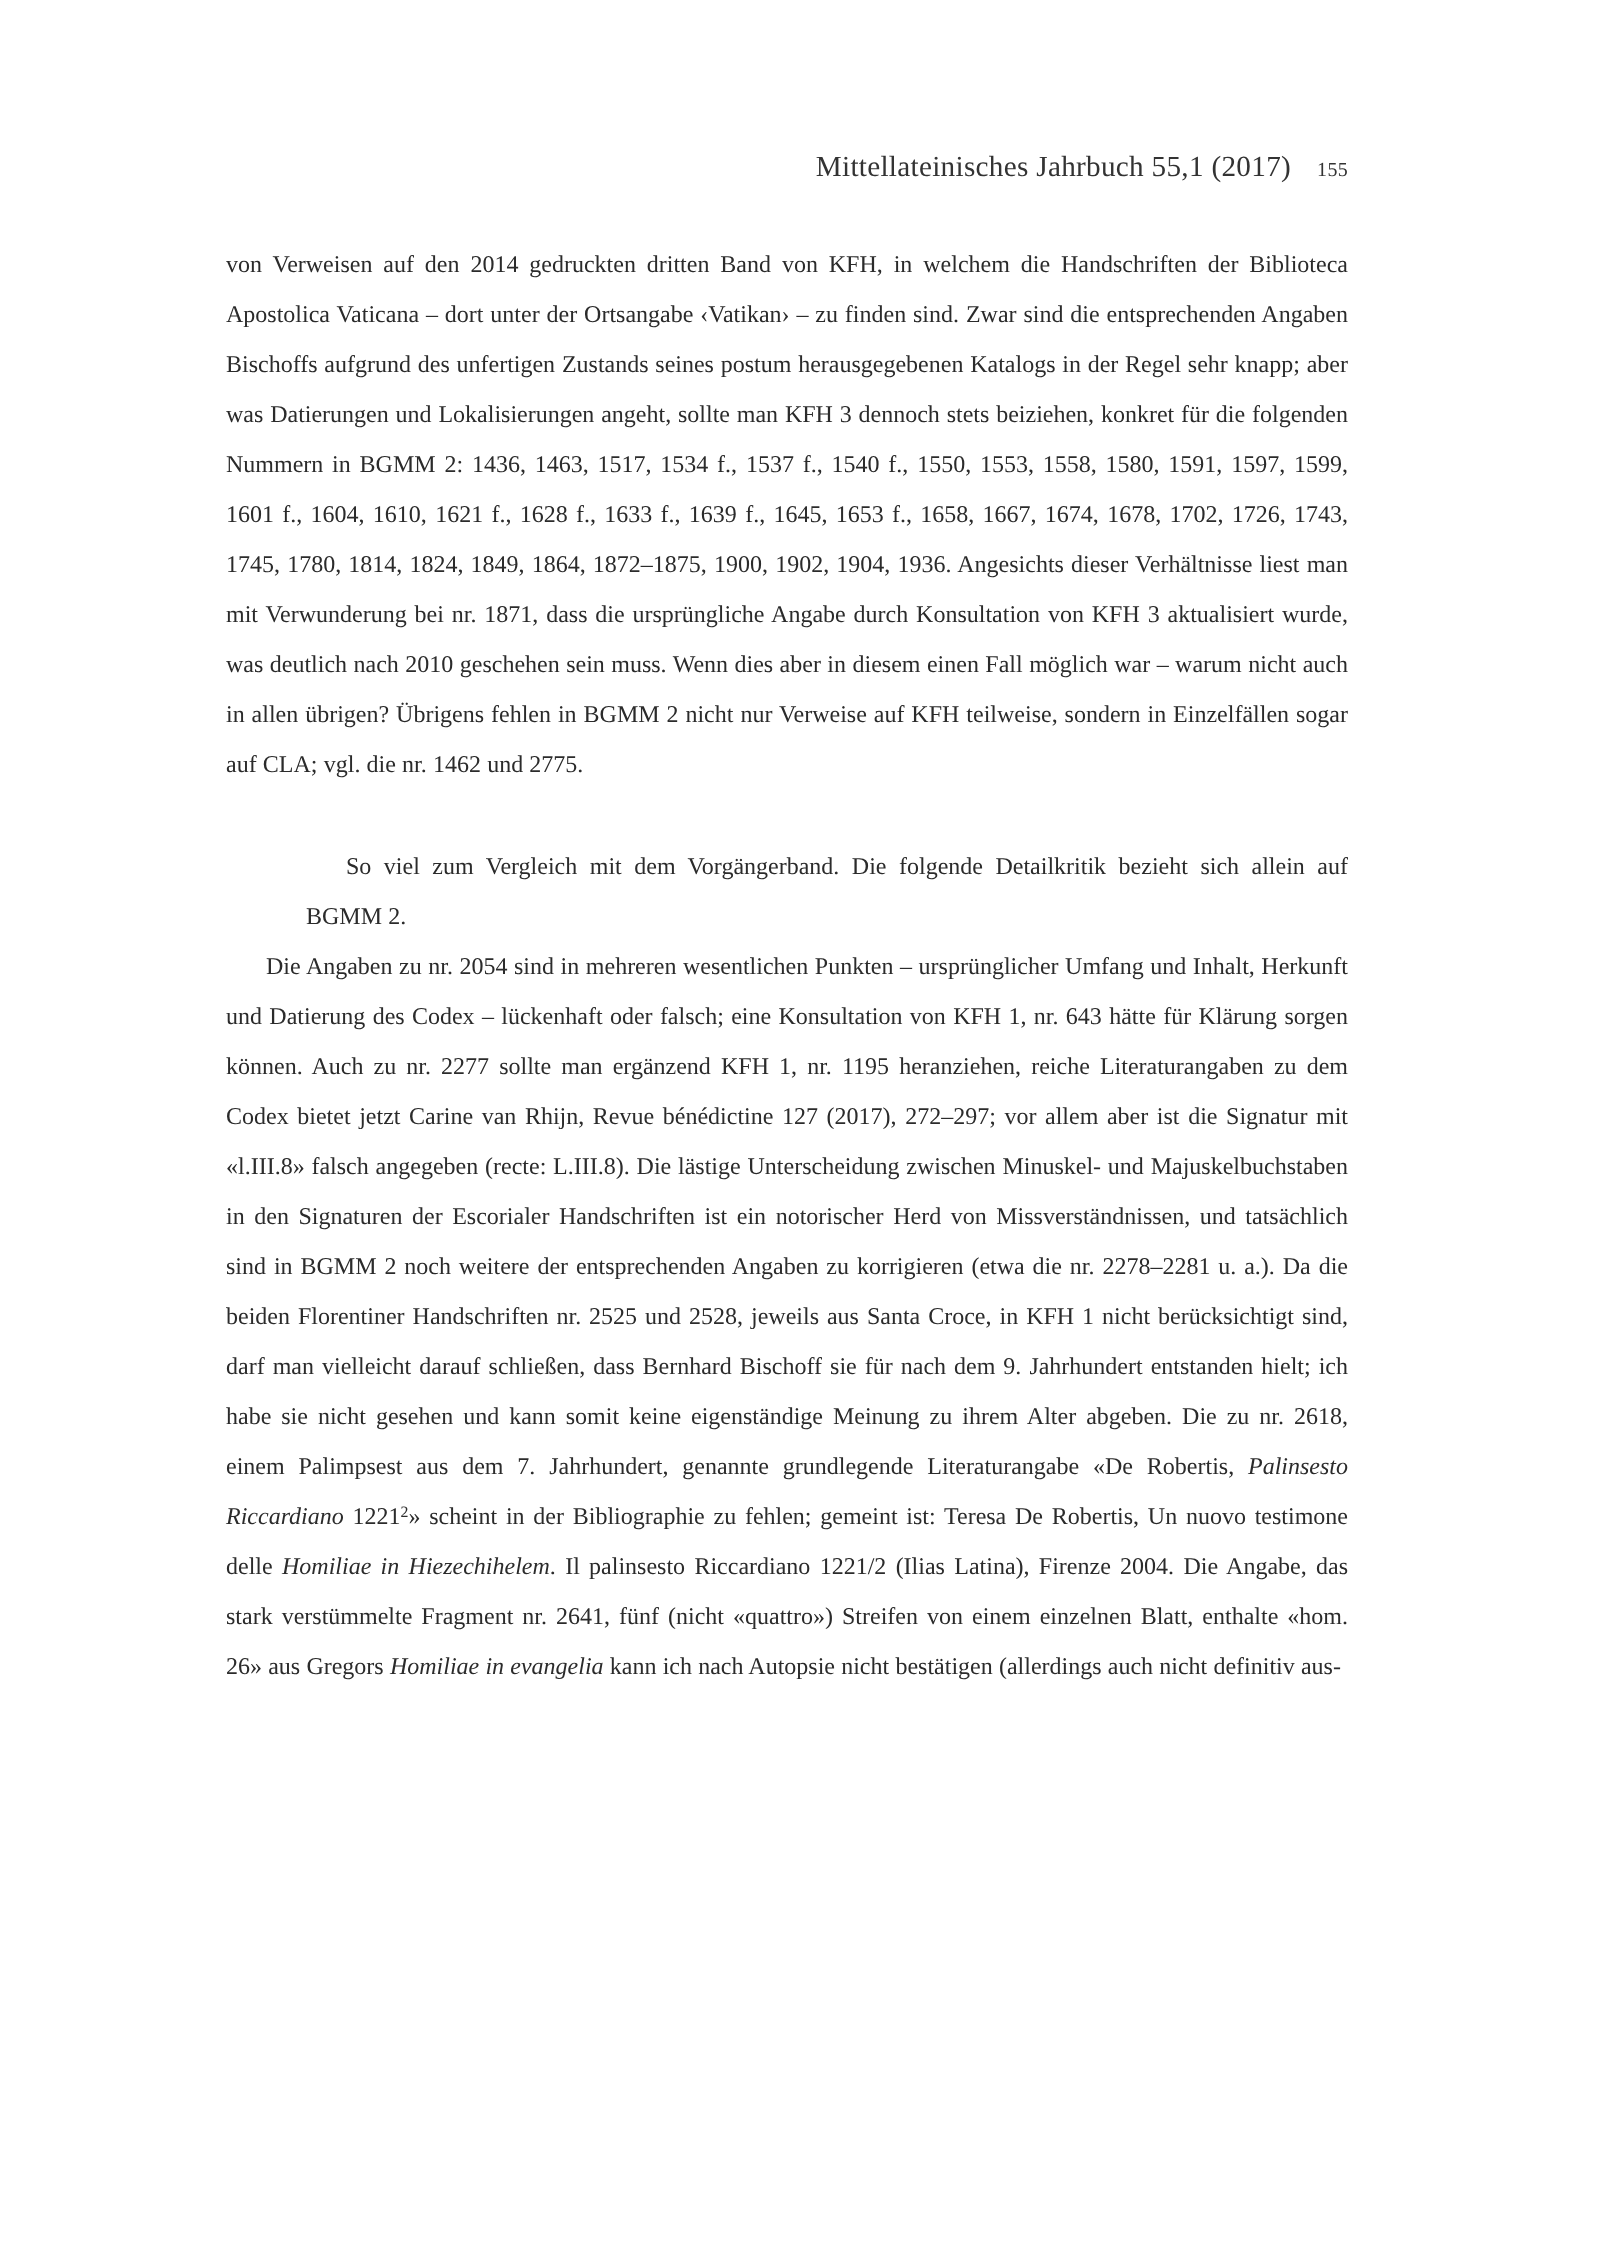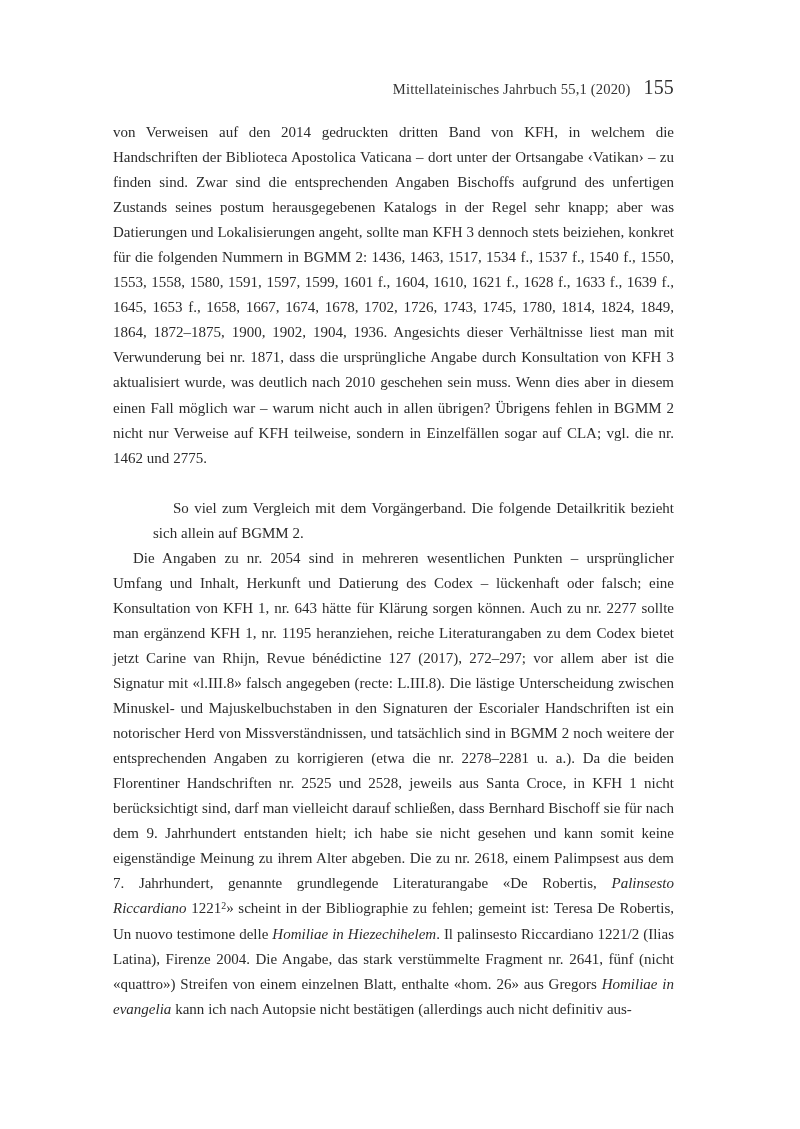--- a/index.html
+++ b/index.html
@@ -26,31 +26,31 @@
     letter-spacing: 0.15px;
     color: #333333;
     white-space: nowrap;
   }
   .running-head .journal {
     display: inline;
   }
   .running-head .folio {
     display: inline;
     margin-left: 13px;
-    font-size: 20px;
+    font-size: 10px;
   }
   .textblock {
     position: absolute;
     top: 120px;
     left: 113px;
     width: 561px;
   }
   p.body-par {
     margin: 0;
-    font-size: 15px;
+    font-size: 12px;
     line-height: 25.05px;
     text-align: justify;
     text-align-last: left;
     hyphens: none;
     word-spacing: 0.1px;
   }
   p.indent {
     text-indent: 20px;
   }
   p.gap {
@@ -64,21 +64,21 @@
     vertical-align: 0.42em;
     line-height: 0;
   }
 </style>
 </head>
 <body>
 
 <div class="page">
 
   <div class="running-head">
-    <span class="journal">Mittellateinisches Jahrbuch 55,1 (2020)</span><span class="folio">155</span>
+    <span class="journal">Mittellateinisches Jahrbuch 55,1 (2017)</span><span class="folio">155</span>
   </div>
 
   <div class="textblock">
 
     <p class="body-par">von Verweisen auf den 2014 gedruckten dritten Band von KFH, in welchem die Handschriften der Biblioteca Apostolica Vaticana – dort unter der Ortsangabe ‹Vatikan› – zu finden sind. Zwar sind die entsprechenden Angaben Bischoffs aufgrund des unfertigen Zustands seines postum herausgegebenen Katalogs in der Regel sehr knapp; aber was Datierungen und Lokalisierungen angeht, sollte man KFH 3 dennoch stets beiziehen, konkret für die folgenden Nummern in BGMM 2: 1436, 1463, 1517, 1534 f., 1537 f., 1540 f., 1550, 1553, 1558, 1580, 1591, 1597, 1599, 1601 f., 1604, 1610, 1621 f., 1628 f., 1633 f., 1639 f., 1645, 1653 f., 1658, 1667, 1674, 1678, 1702, 1726, 1743, 1745, 1780, 1814, 1824, 1849, 1864, 1872–1875, 1900, 1902, 1904, 1936. Angesichts dieser Verhältnisse liest man mit Verwunderung bei nr. 1871, dass die ursprüngliche Angabe durch Konsultation von KFH 3 aktualisiert wurde, was deutlich nach 2010 geschehen sein muss. Wenn dies aber in diesem einen Fall möglich war – warum nicht auch in allen übrigen? Übrigens fehlen in BGMM 2 nicht nur Verweise auf KFH teilweise, sondern in Einzelfällen sogar auf CLA; vgl. die nr. 1462 und 2775.</p>
 
     <p class="body-par indent gap">So viel zum Vergleich mit dem Vorgängerband. Die folgende Detailkritik bezieht sich allein auf BGMM 2.</p>
 
     <p class="body-par indent"><span>Die Angaben zu nr. 2054 sind in mehreren wesentlichen Punkten – ursprünglicher Umfang und Inhalt, Herkunft und Datierung des Codex – lückenhaft oder falsch; eine Konsultation von KFH 1, nr. 643 hätte für Klärung sorgen können. Auch zu nr. 2277 sollte man ergänzend KFH 1, nr. 1195 heranziehen, reiche Literaturangaben zu dem Codex bietet jetzt Carine van Rhijn, Revue bénédictine 127 (2017), 272–297; vor allem aber ist die Signatur mit «l.III.8» falsch angegeben (recte: L.III.8). Die lästige Unterscheidung zwischen Minuskel- und Majuskelbuchstaben in den Signaturen der Escorialer Handschriften ist ein notorischer Herd von Missverständnissen, und tatsächlich sind in BGMM 2 noch weitere der entsprechenden Angaben zu korrigieren (etwa die nr. 2278–2281 u. a.). Da die beiden Florentiner Handschriften nr. 2525 und 2528, jeweils aus Santa Croce, in KFH 1 nicht berücksichtigt sind, darf man vielleicht darauf schließen, dass Bernhard Bischoff sie für nach dem 9. Jahrhundert entstanden hielt; ich habe sie nicht gesehen und kann somit keine eigenständige Meinung zu ihrem Alter abgeben. Die zu nr. 2618, einem Palimpsest aus dem 7. Jahrhundert, genannte grundlegende Literaturangabe «De Robertis, </span><i>Palinsesto Riccardiano</i><span> 1221</span><sup>2</sup><span>» scheint in der Bibliographie zu fehlen; gemeint ist: Teresa De Robertis, Un nuovo testimone delle </span><i>Homiliae in Hiezechihelem</i><span>. Il palinsesto Riccardiano 1221/2 (Ilias Latina), Firenze 2004. Die Angabe, das stark verstümmelte Fragment nr. 2641, fünf (nicht «quattro») Streifen von einem einzelnen Blatt, enthalte «hom. 26» aus Gregors </span><i>Homiliae in evangelia</i><span> kann ich nach Autopsie nicht bestätigen (allerdings auch nicht definitiv aus-</span></p>
 

